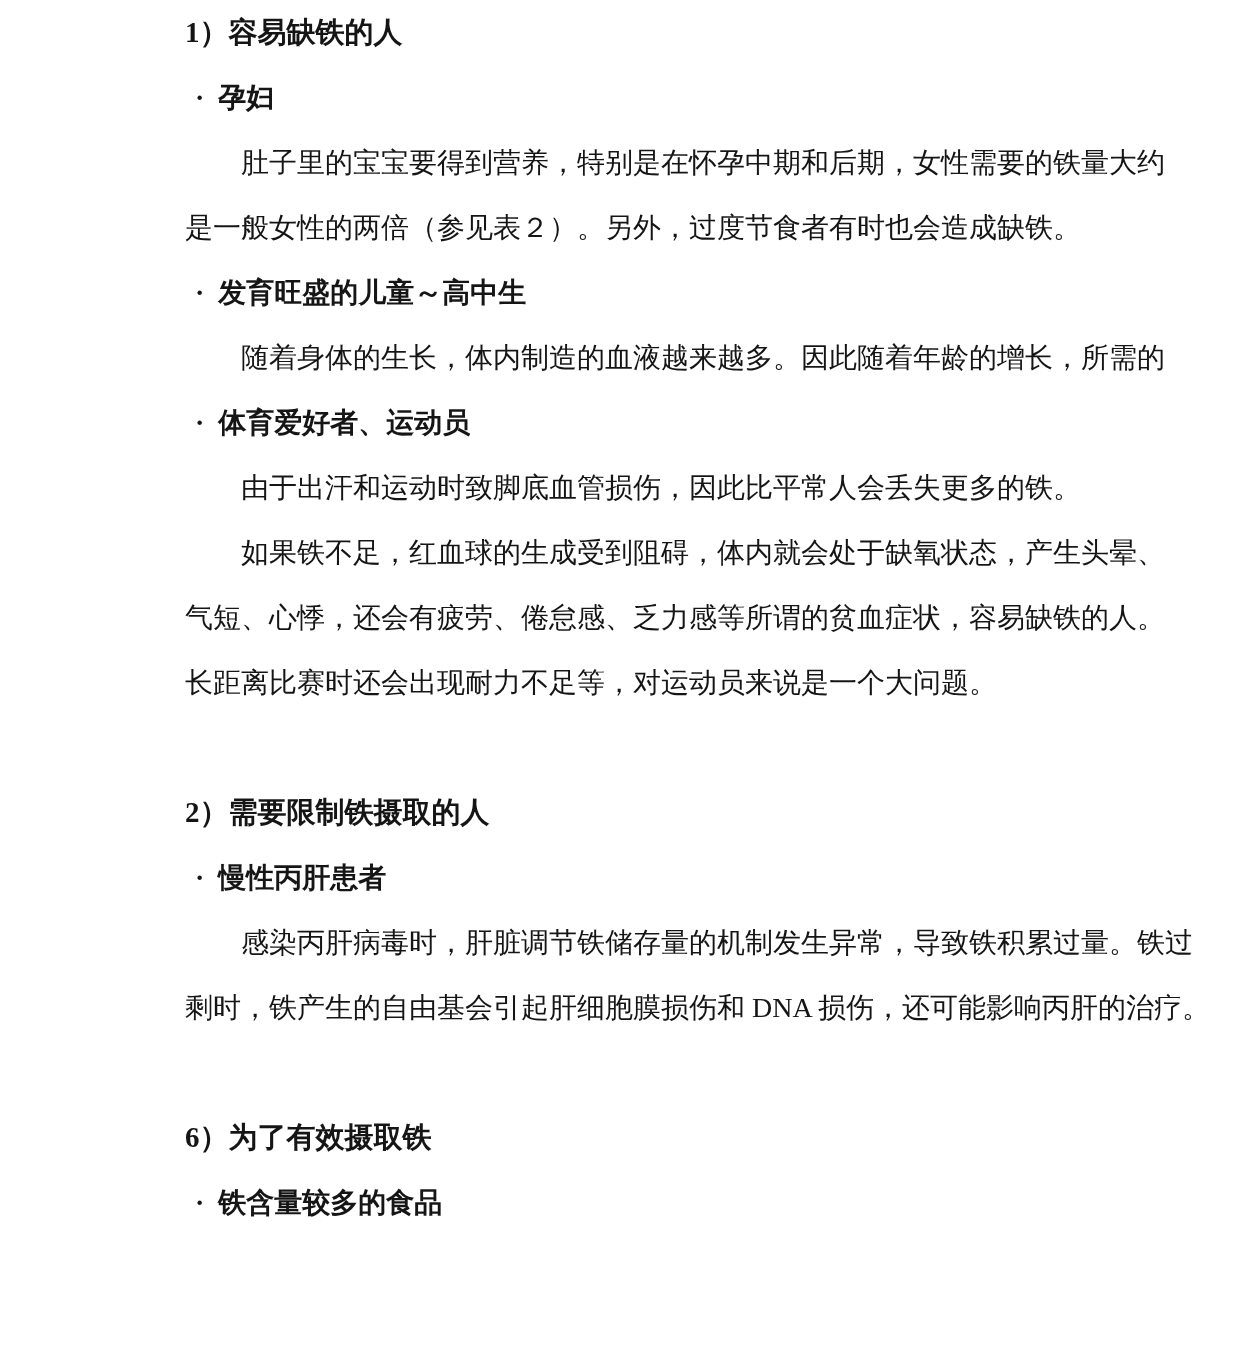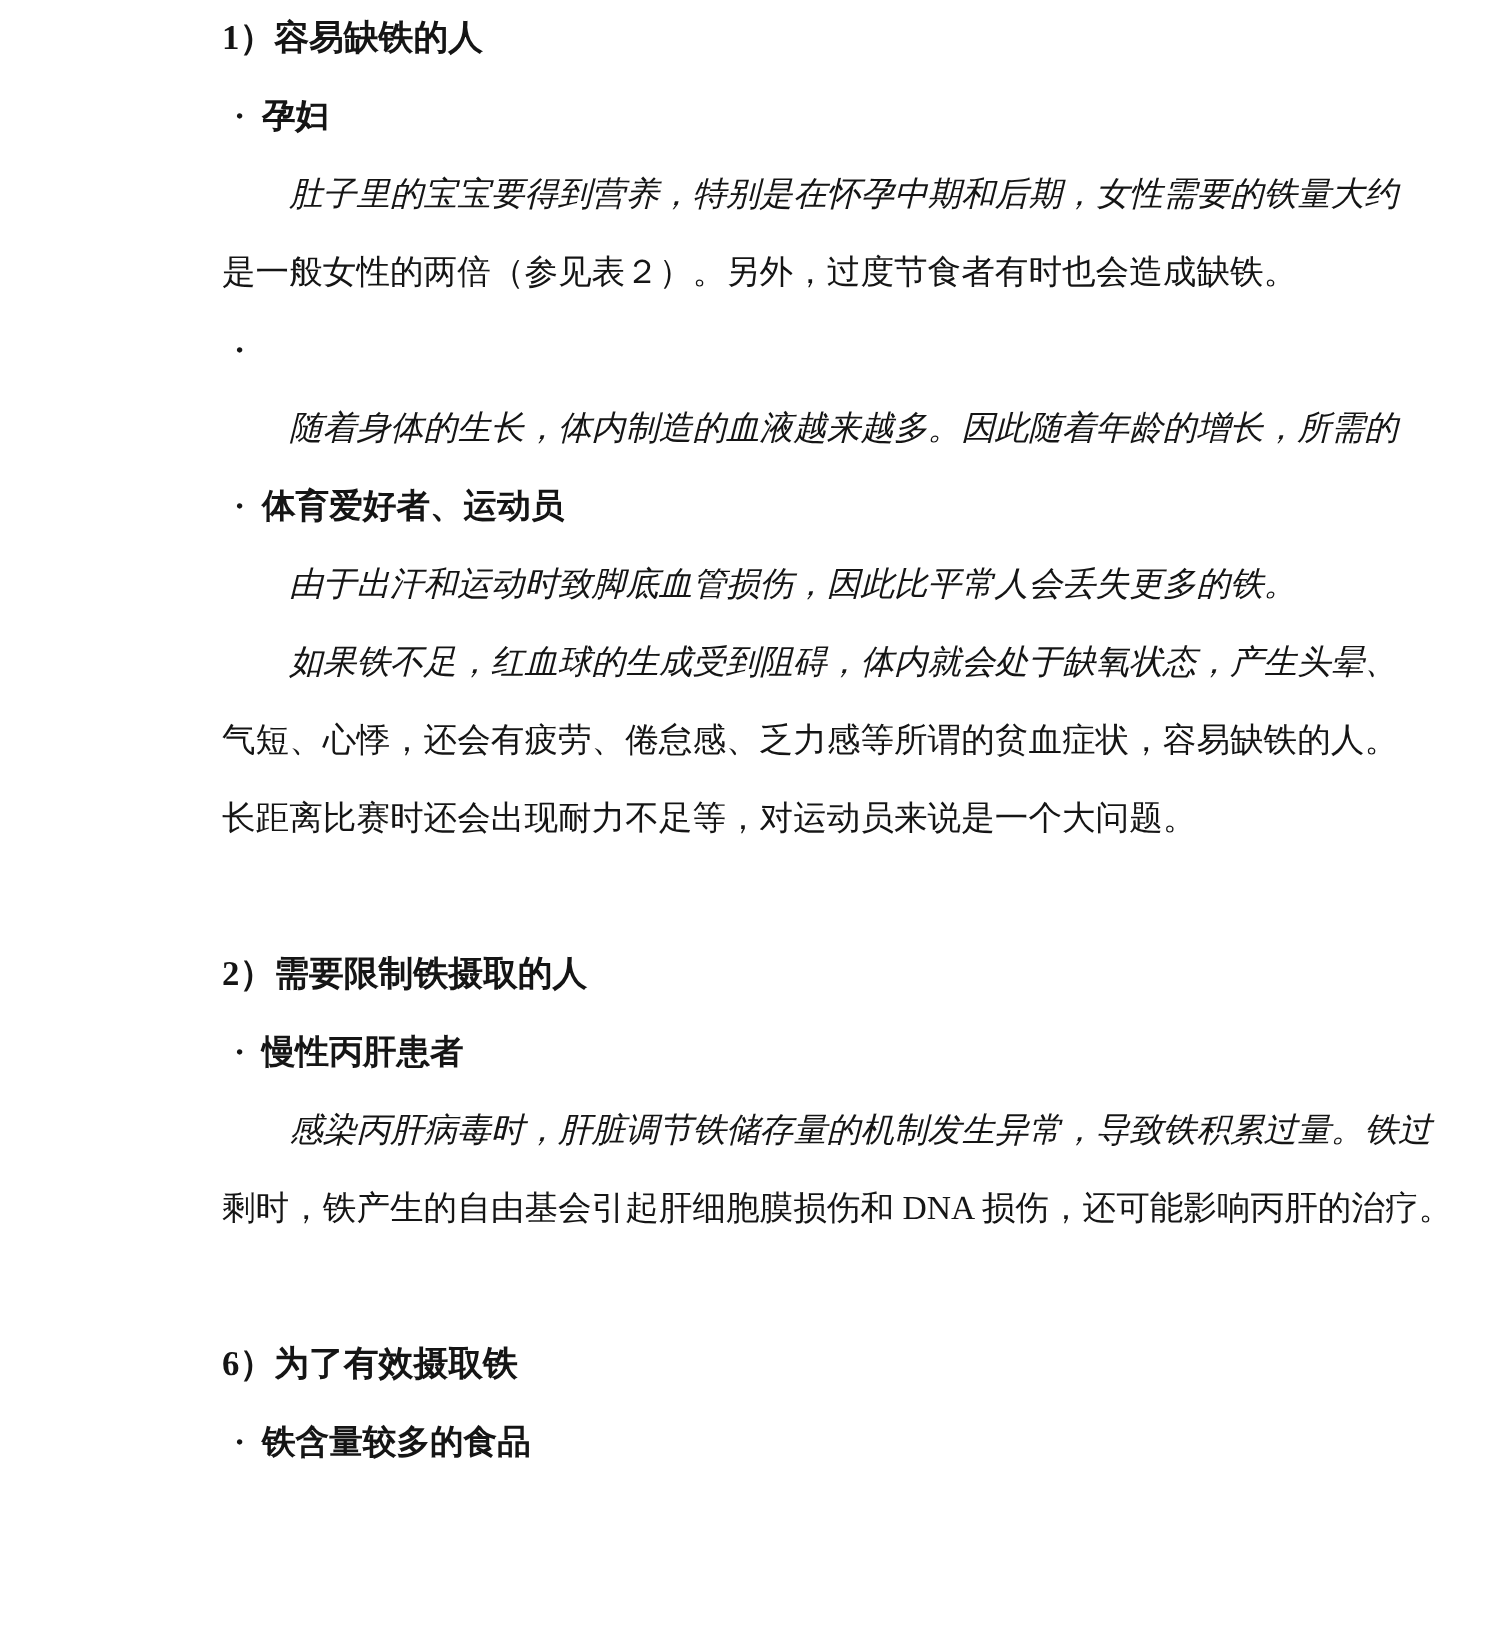--- a/index.html
+++ b/index.html
@@ -37,42 +37,41 @@
   .line.bullet {
     font-weight: bold;
     padding-left: 10px;
   }
   .line.bullet .marker {
     margin-right: 14px;
     font-weight: bold;
   }
   .line.body.first {
     padding-left: 56px; 
-    font-style: italic;
   }
   .line.spacer {
     
   }
 </style>
 </head>
 <body>
 
 <div class="page">
 
   <div class="line heading">1）容易缺铁的人</div>
 
   <div class="line bullet">
     <span class="marker">·</span><span>孕妇</span>
   </div>
 
   <div class="line body first">肚子里的宝宝要得到营养，特别是在怀孕中期和后期，女性需要的铁量大约</div>
   <div class="line body">是一般女性的两倍（参见表２）。另外，过度节食者有时也会造成缺铁。</div>
 
   <div class="line bullet">
-    <span class="marker">·</span>
+    <span class="marker">·</span><span>发育旺盛的儿童～高中生</span>
   </div>
 
   <div class="line body first">随着身体的生长，体内制造的血液越来越多。因此随着年龄的增长，所需的</div>
 
   <div class="line bullet">
     <span class="marker">·</span><span>体育爱好者、运动员</span>
   </div>
 
   <div class="line body first">由于出汗和运动时致脚底血管损伤，因此比平常人会丢失更多的铁。</div>
 

